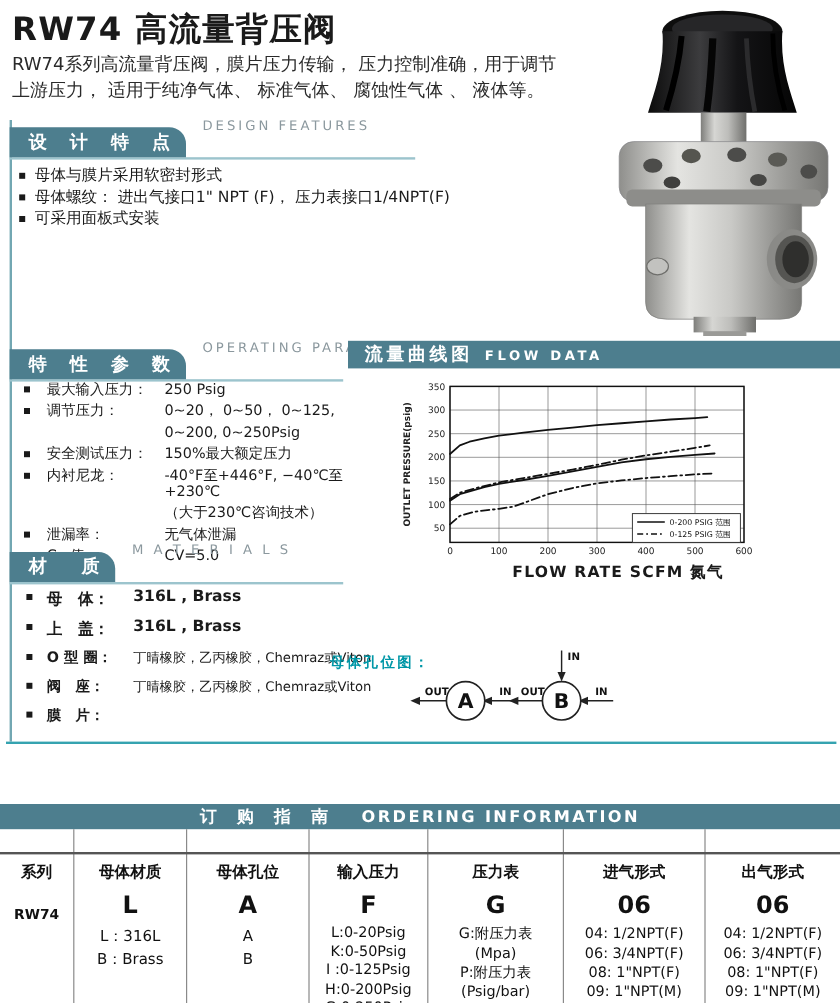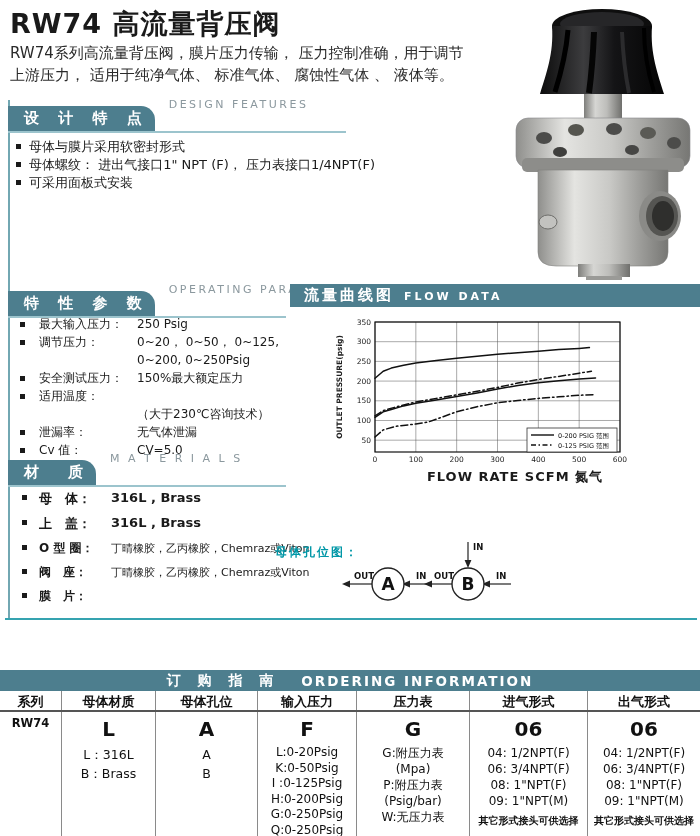--- a/index.html
+++ b/index.html
@@ -35,24 +35,24 @@
   svg text{font-family:"DejaVu Sans","Liberation Sans",sans-serif;}
   .xlabel{text-align:center;font-size:13px;font-weight:bold;color:#1a1a1a;margin-top:2px;letter-spacing:1px;}
   .ports-label{left:275px;top:544px;color:#0097a7;font-size:12px;font-weight:bold;letter-spacing:2px;}
   .obar{left:0;top:670px;width:700px;height:21px;background:#4d7e8e;color:#fff;
         display:flex;align-items:center;justify-content:center;gap:22px;}
   .obar .cn{font-size:14px;font-weight:bold;letter-spacing:6px;}
   .obar .en{font-size:13.5px;font-weight:bold;letter-spacing:2px;}
   .ocols{left:0;top:691px;width:700px;height:145px;display:flex;}
   .ocol{box-sizing:border-box;text-align:center;}
   .ocol+.ocol{border-left:1px solid #8a8a8a;}
-  .ohead{height:17px;padding-top:2px;font-size:13px;font-weight:bold;color:#111;}
+  .ohead{height:17px;padding-top:2px;font-size:13px;font-weight:bold;color:#111;margin-top:25px;}
   .hline{left:0;top:710px;width:700px;height:2px;background:#555;}
   .ocode{margin-top:7px;font-size:20px;font-weight:bold;color:#111;}
-  .ocode.series{font-size:11.5px;margin-top:6px;}
+  .ocode.series{font-size:11.5px;margin-top:20px;}
   .odetails{margin-top:4px;font-size:12px;line-height:16px;color:#111;white-space:pre-line;}
   .odetails.wide{line-height:19px;font-size:12.5px;}
   .odetails.tight{line-height:15.5px;}
   .onote{margin-top:5px;font-size:10px;font-weight:bold;color:#111;}
   .port-svg{position:absolute;}
 </style>
 </head>
 <body>
 
 <div class="page">
@@ -153,21 +153,22 @@
         <span class="plabel"></span>
         <span class="pvalue">0~200, 0~250Psig</span>
       </div>
     <div class="prow">
         <span class="sq"></span>
         <span class="plabel">安全测试压力：</span>
         <span class="pvalue">150%最大额定压力</span>
       </div>
     <div class="prow">
         <span class="sq"></span>
-        <span class="plabel">适用温度：</span>
+        <span class="plabel">内衬尼龙：</span>
+        <span class="pvalue">-40°F至+446°F, −40℃至+230℃</span>
       </div>
     <div class="prow">
         <span class="sq" style="background:none"></span>
         <span class="plabel"></span>
         <span class="pvalue">（大于230℃咨询技术）</span>
       </div>
     <div class="prow">
         <span class="sq"></span>
         <span class="plabel">泄漏率：</span>
         <span class="pvalue">无气体泄漏</span>

